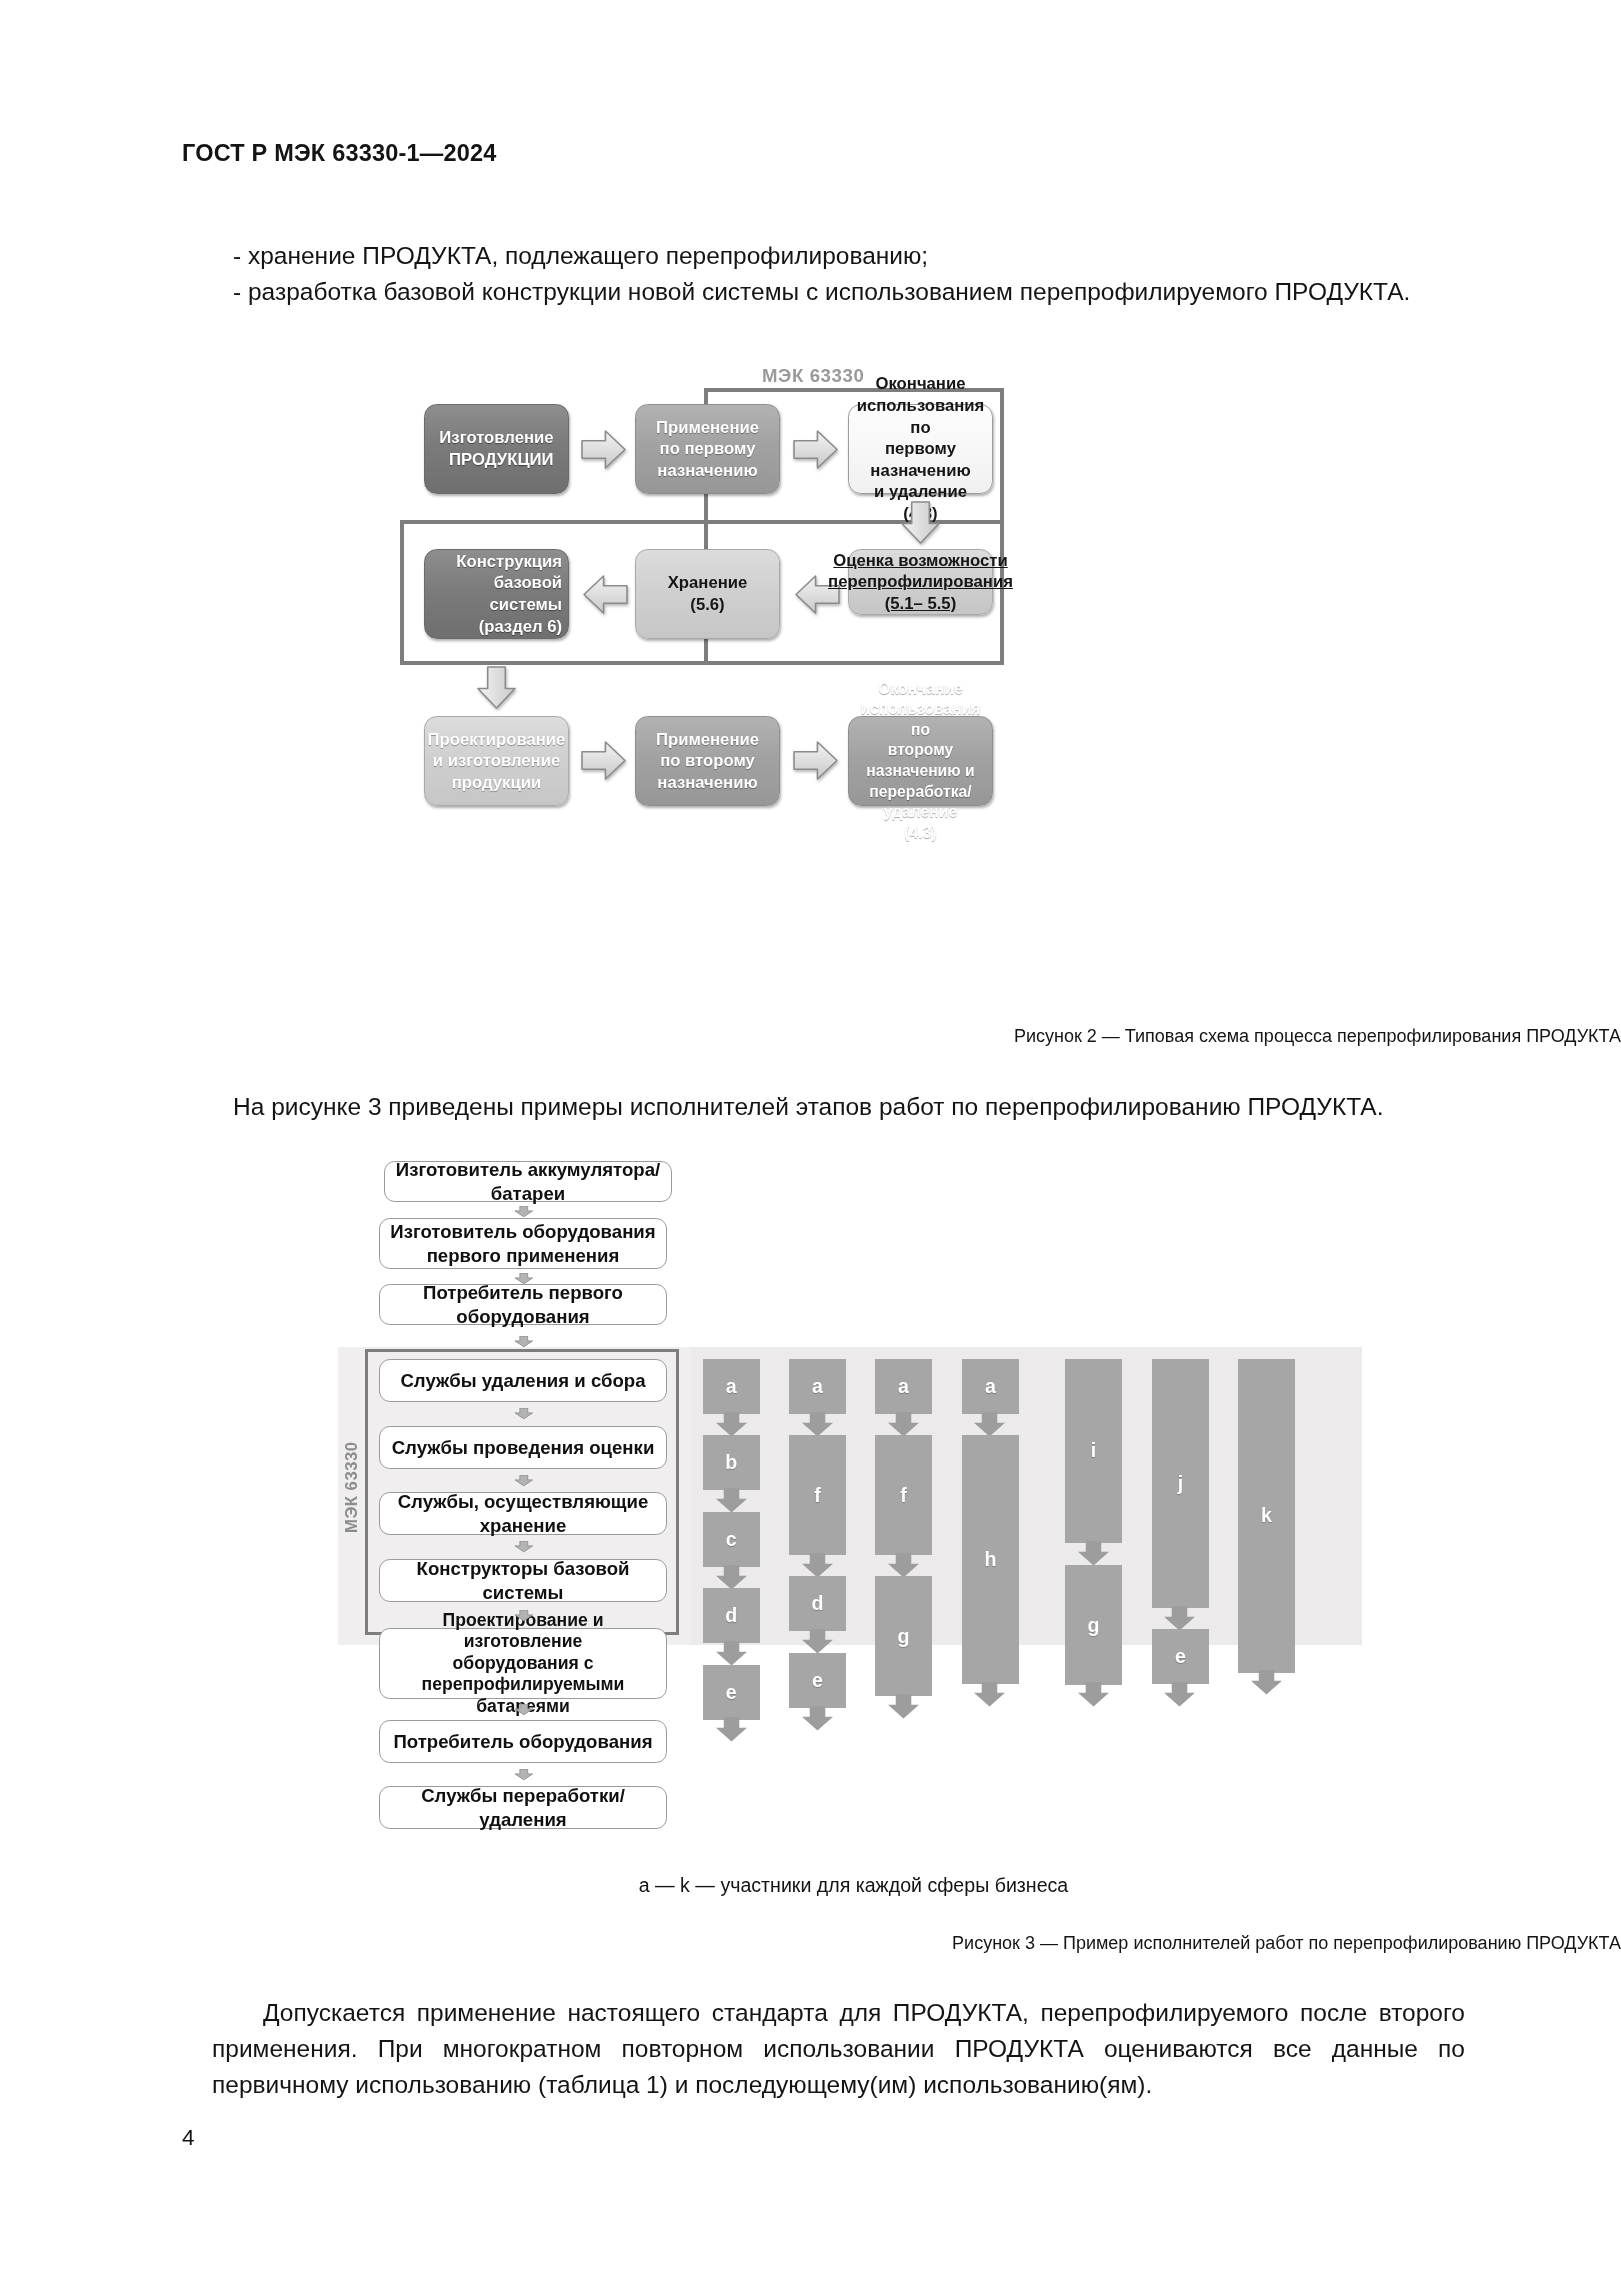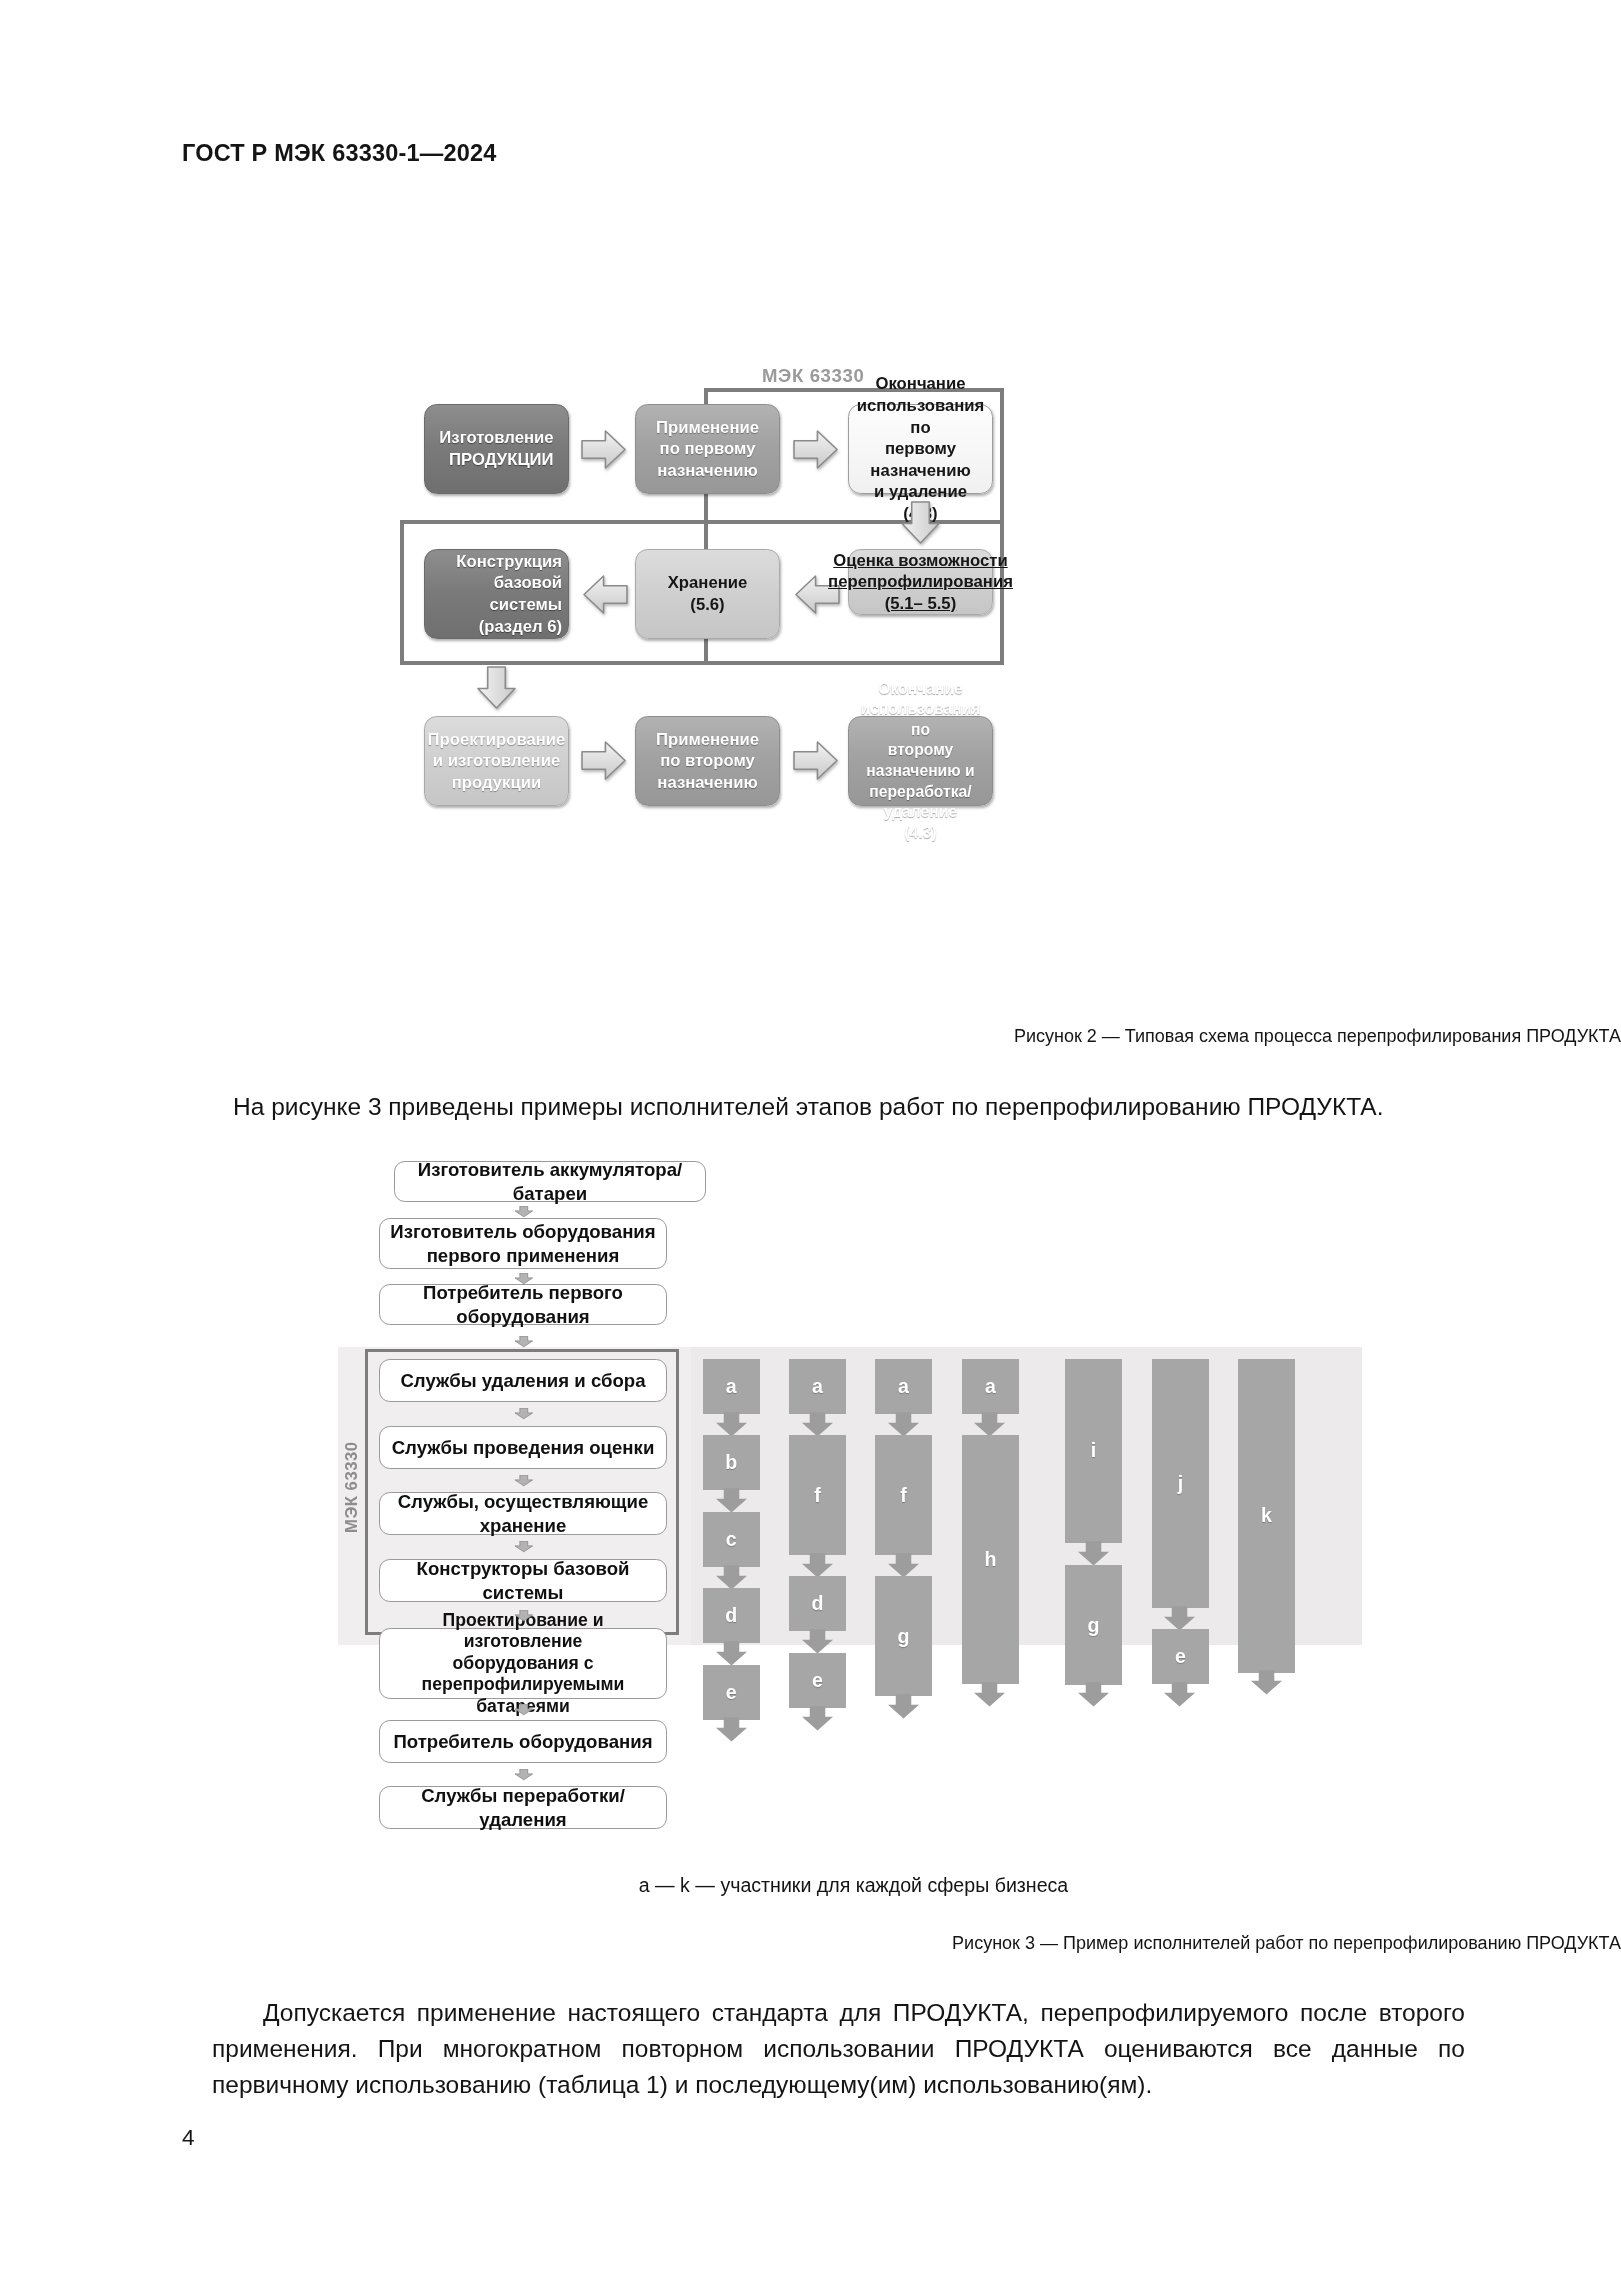--- a/index.html
+++ b/index.html
@@ -121,20 +121,24 @@
   .f3brk{position:absolute;box-sizing:border-box;border:3.9px solid #7d7d7d;background:transparent;}
   .f3shade{position:absolute;background:#f0eeee;}
 </style>
 </head>
 <body>
 
 <div class="page">
 
   <div class="runhead">ГОСТ Р МЭК 63330-1—2024</div>
 
+  <div class="tcol" style="top:238px;">
+    <div class="ptext noj"><span class="ind"></span><span>- хранение ПРОДУКТА, подлежащего перепрофилированию;</span></div>
+    <div class="ptext"><span class="ind"></span><span>- разработка базовой конструкции новой системы с использованием перепрофилируемого ПРОДУКТА.</span></div>
+  </div>
 
   <div id="fig2">
 
     <div class="iec-label" style="left:370px;top:0px;">МЭК 63330</div>
 
     <div class="brk" style="left:312px;top:22.5px;width:300px;height:274px;border-bottom:none;border-left:4.9px solid #7d7d7d;"></div>
 
     <div class="brk" style="left:7.8px;top:155px;width:604px;height:145px;border-top:4.9px solid #7d7d7d;border-right:none;"></div>
     <div class="brk" style="left:7.8px;top:155px;width:604px;height:145px;"></div>
 
@@ -263,21 +267,21 @@
 
   <div id="fig3">
 
     <div class="f3shade" style="left:0px;top:186px;width:1024px;height:298px;"></div>
 
     <div class="vlabel" style="left:3.9px;top:225px;height:147px;">МЭК 63330</div>
 
     <div class="f3brk" style="left:27.4px;top:188px;width:314px;height:286px;"></div>
 
 
-    <div class="f3box" style="left:56px;top:0px;width:312px;height:41px;white-space:pre-line;"><span>Изготовитель аккумулятора/батареи</span></div>
+    <div class="f3box" style="left:46px;top:0px;width:288px;height:41px;white-space:pre-line;"><span>Изготовитель аккумулятора/батареи</span></div>
     <div class="f3box" style="left:41px;top:57px;width:288px;height:51px;white-space:pre-line;"><span>Изготовитель оборудования
 первого применения</span></div>
     <div class="f3box" style="left:41px;top:123px;width:288px;height:41px;white-space:pre-line;"><span>Потребитель первого оборудования</span></div>
     <div class="f3box" style="left:41px;top:198px;width:288px;height:43px;white-space:pre-line;"><span>Службы удаления и сбора</span></div>
     <div class="f3box" style="left:41px;top:265px;width:288px;height:43px;white-space:pre-line;"><span>Службы проведения оценки</span></div>
     <div class="f3box" style="left:41px;top:331px;width:288px;height:43px;white-space:pre-line;"><span>Службы, осуществляющие хранение</span></div>
     <div class="f3box" style="left:41px;top:398px;width:288px;height:43px;white-space:pre-line;"><span>Конструкторы базовой системы</span></div>
     <div class="f3box" style="left:41px;top:467px;width:288px;height:71px;white-space:pre-line;font-size:17.6px;line-height:21.6px;"><span>Проектирование и изготовление
 оборудования с
 перепрофилируемыми батареями</span></div>

